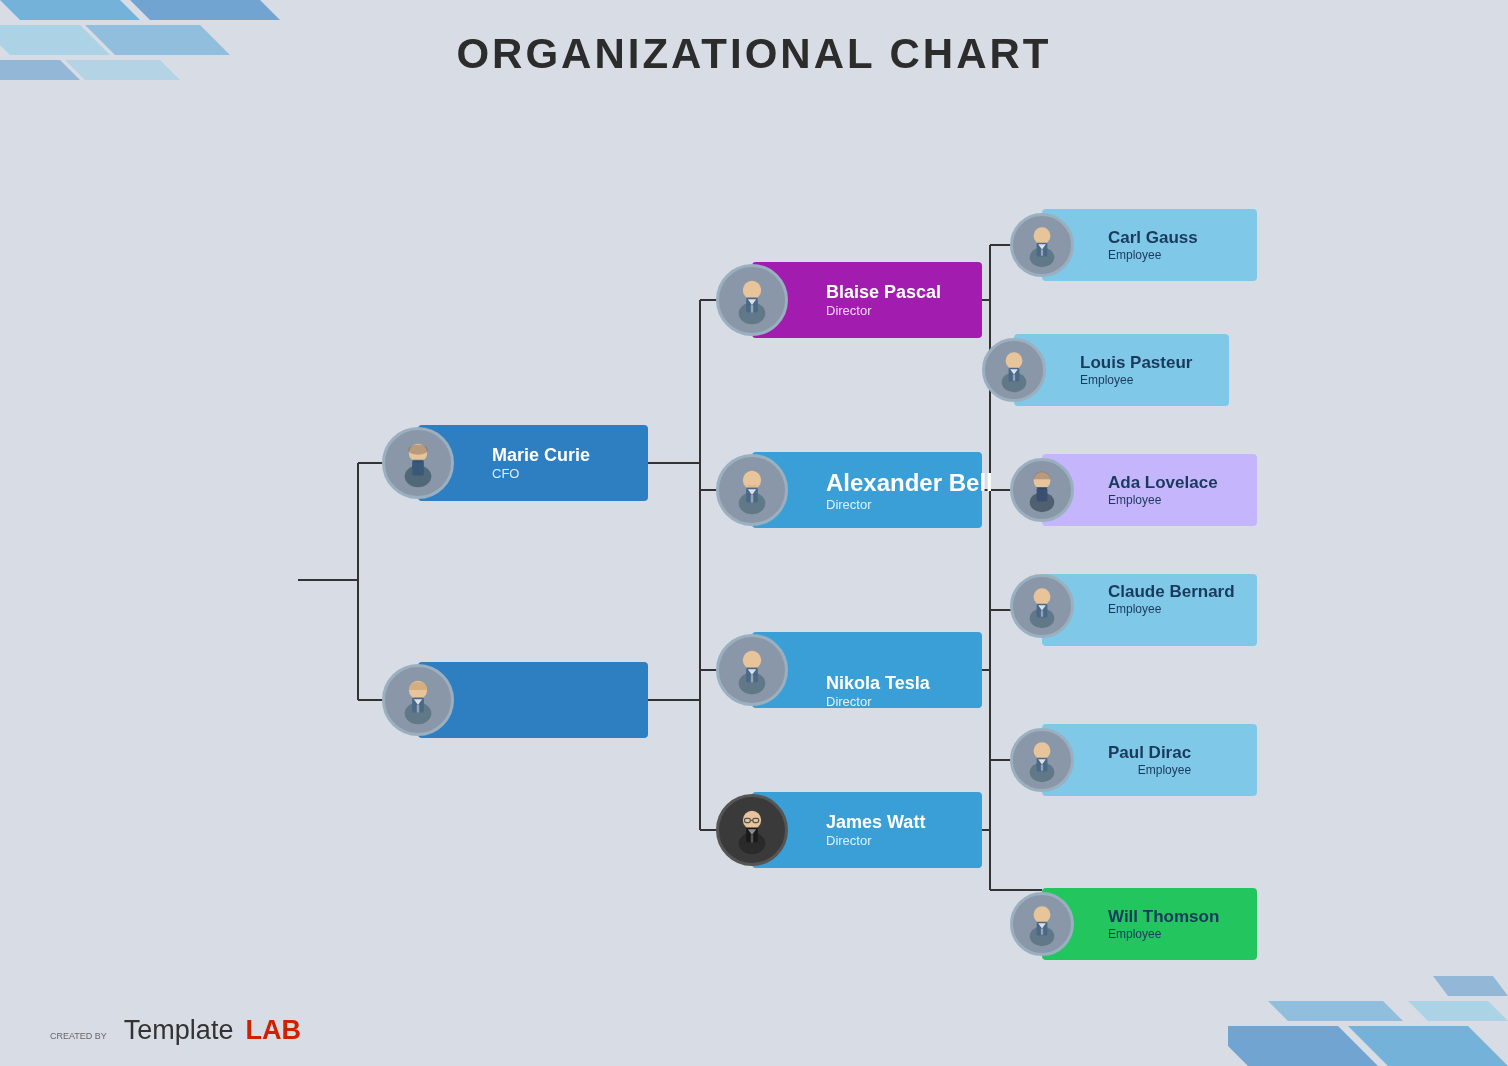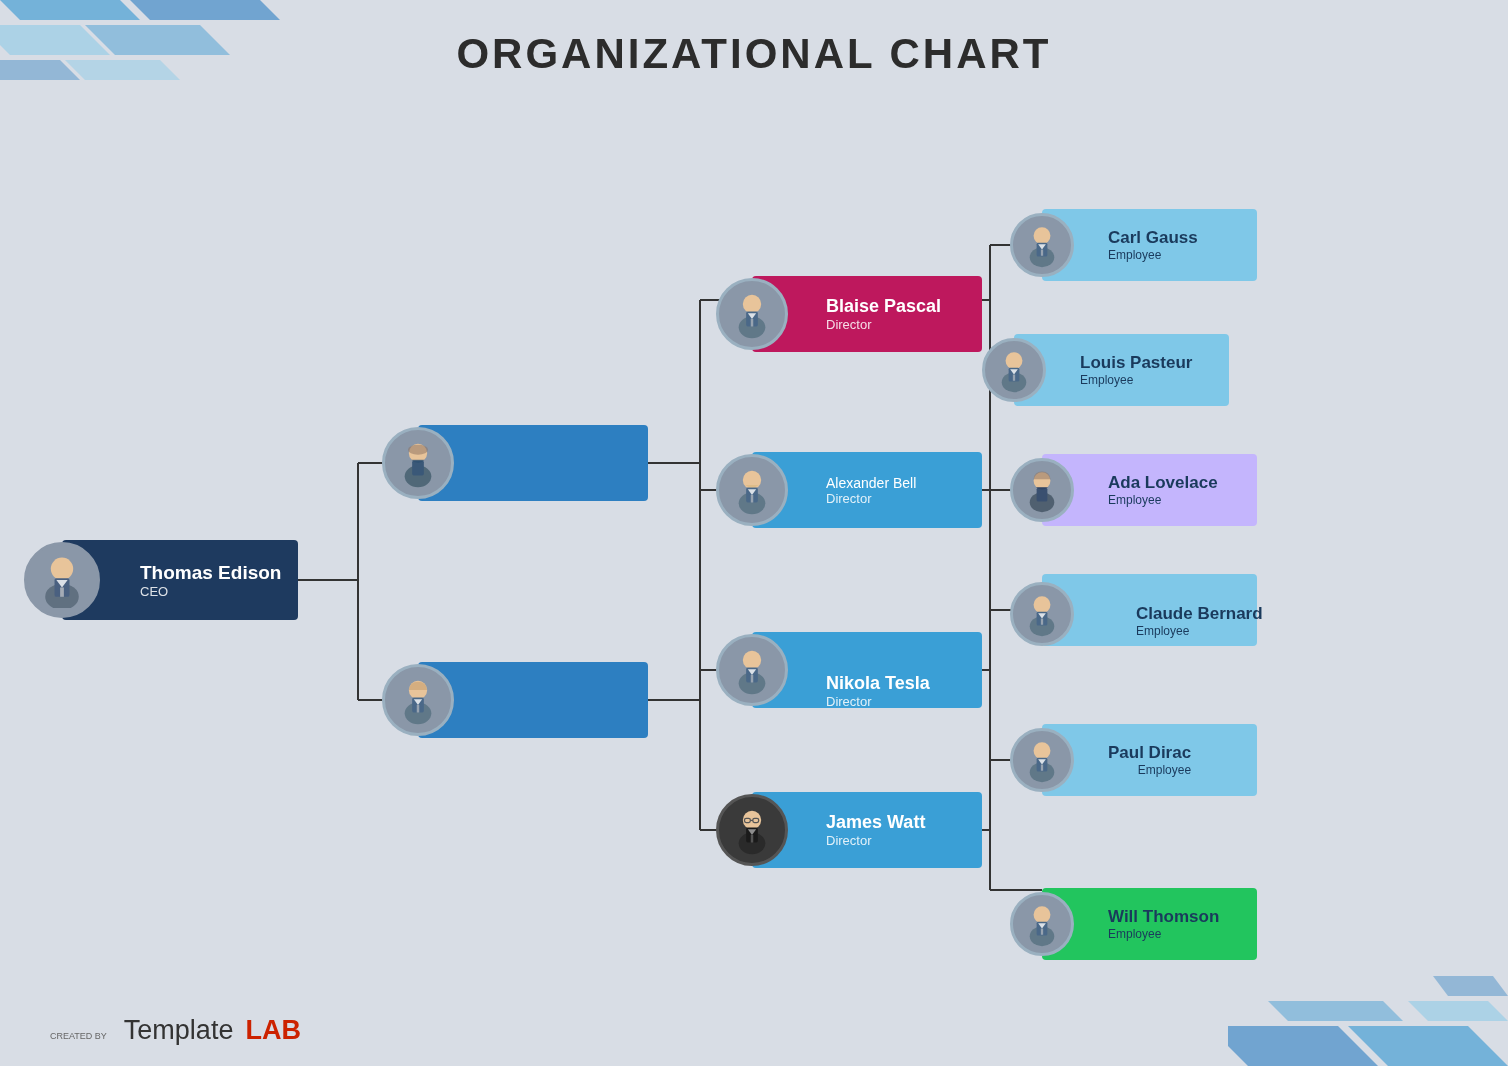--- a/index.html
+++ b/index.html
@@ -116,63 +116,52 @@
   <line x1="982" y1="730" x2="990" y2="730" stroke="#333" stroke-width="2"></line>
 
   <line x1="990" y1="145" x2="1042" y2="145" stroke="#333" stroke-width="2"></line>
   <line x1="990" y1="270" x2="1042" y2="270" stroke="#333" stroke-width="2"></line>
   <line x1="990" y1="390" x2="1042" y2="390" stroke="#333" stroke-width="2"></line>
   <line x1="990" y1="510" x2="1042" y2="510" stroke="#333" stroke-width="2"></line>
   <line x1="990" y1="660" x2="1042" y2="660" stroke="#333" stroke-width="2"></line>
   <line x1="990" y1="790" x2="1042" y2="790" stroke="#333" stroke-width="2"></line>
 </svg>
 
-<div style="position:absolute; left:62px; top:440px; display:flex; align-items:center; background:#1e3a5f; border-radius:4px; width:236px; height:80px; overflow:visible;">
-  <div style="width:76px;height:76px;border-radius:50%;background:#8a97a8;display:flex;align-items:center;justify-content:center;flex-shrink:0;position:relative;z-index:2;margin-left:-38px;border:3px solid #8a97a8;">
-    <svg viewBox="0 0 60 60" width="56" height="56" xmlns="http://www.w3.org/2000/svg">
-      <circle cx="30" cy="18" r="12" fill="#e8c49a"></circle>
-      <ellipse cx="30" cy="48" rx="18" ry="14" fill="#607080"></ellipse>
-      <rect x="22" y="28" width="16" height="20" rx="2" fill="#4a6080"></rect>
-      <polygon points="24,30 30,38 36,30" fill="white" opacity="0.8"></polygon>
-      <rect x="28" y="38" width="4" height="10" fill="#cccccc" opacity="0.7"></rect>
-    </svg>
-  </div>
-  <div style="padding:10px 12px 10px 40px; color:white;">
-    <div style="font-size:19px;font-weight:700;white-space:nowrap;">Thomas Edison</div>
-    <div style="font-size:13px;opacity:0.85;">CEO</div>
-  </div>
-</div>
 
 <div style="position:absolute; left:418px; top:325px; display:flex; align-items:center; background:#2d7fc1; border-radius:4px; width:230px; height:76px; overflow:visible;">
   <div style="width:72px;height:72px;border-radius:50%;background:#8a97a8;display:flex;align-items:center;justify-content:center;flex-shrink:0;position:relative;z-index:2;margin-left:-36px;border:3px solid #9ab0c0;">
     <svg viewBox="0 0 60 60" width="50" height="50" xmlns="http://www.w3.org/2000/svg">
       <circle cx="30" cy="18" r="11" fill="#e8c49a"></circle>
       <ellipse cx="30" cy="46" rx="16" ry="13" fill="#506878"></ellipse>
       <rect x="23" y="27" width="14" height="18" rx="2" fill="#3a5878"></rect>
       <path d="M22 26 Q30 34 38 26" fill="#2d5070" opacity="0.7"></path>
       <ellipse cx="30" cy="14" rx="12" ry="6" fill="#8a7060" opacity="0.5"></ellipse>
     </svg>
   </div>
+  <div style="padding:10px 12px 10px 38px; color:white;">
+    <div style="font-size:18px;font-weight:700;white-space:nowrap;">Marie Curie</div>
+    <div style="font-size:13px;opacity:0.85;">CFO</div>
+  </div>
 </div>
 
 <div style="position:absolute; left:418px; top:562px; display:flex; align-items:center; background:#2d7fc1; border-radius:4px; width:230px; height:76px; overflow:visible;">
   <div style="width:72px;height:72px;border-radius:50%;background:#8a97a8;display:flex;align-items:center;justify-content:center;flex-shrink:0;position:relative;z-index:2;margin-left:-36px;border:3px solid #9ab0c0;">
     <svg viewBox="0 0 60 60" width="50" height="50" xmlns="http://www.w3.org/2000/svg">
       <circle cx="30" cy="18" r="11" fill="#e8c49a"></circle>
       <ellipse cx="30" cy="46" rx="16" ry="13" fill="#607888"></ellipse>
       <rect x="23" y="27" width="14" height="18" rx="2" fill="#4a6888"></rect>
       <polygon points="25,29 30,36 35,29" fill="white" opacity="0.8"></polygon>
       <rect x="28.5" y="36" width="3" height="9" fill="#ccc" opacity="0.6"></rect>
 
       <path d="M19 18 Q20 8 30 8 Q40 8 41 18" fill="#c8a070" opacity="0.6"></path>
     </svg>
   </div>
 </div>
 
-<div style="position:absolute; left:752px; top:176px; display:flex; align-items:center; background:#be185d; border-radius:4px; width:230px; height:76px; overflow:visible;">
+<div style="position:absolute; left:752px; top:162px; display:flex; align-items:center; background:#a21caf; border-radius:4px; width:230px; height:76px; overflow:visible;">
   <div style="width:72px;height:72px;border-radius:50%;background:#8a97a8;display:flex;align-items:center;justify-content:center;flex-shrink:0;margin-left:-36px;border:3px solid #9ab0c0;">
     <svg viewBox="0 0 60 60" width="50" height="50" xmlns="http://www.w3.org/2000/svg">
       <circle cx="30" cy="18" r="11" fill="#e8c49a"></circle>
       <ellipse cx="30" cy="46" rx="16" ry="13" fill="#607888"></ellipse>
       <rect x="23" y="27" width="14" height="18" rx="2" fill="#4a6888"></rect>
       <polygon points="25,29 30,36 35,29" fill="white" opacity="0.8"></polygon>
       <rect x="28.5" y="36" width="3" height="9" fill="#ccc" opacity="0.6"></rect>
     </svg>
   </div>
   <div style="padding:10px 12px 10px 38px; color:white;">
@@ -187,21 +176,21 @@
       <circle cx="30" cy="18" r="11" fill="#e8c49a"></circle>
       <ellipse cx="30" cy="46" rx="16" ry="13" fill="#607888"></ellipse>
       <rect x="23" y="27" width="14" height="18" rx="2" fill="#4a6888"></rect>
       <polygon points="25,29 30,36 35,29" fill="white" opacity="0.8"></polygon>
       <rect x="28.5" y="36" width="3" height="9" fill="#ccc" opacity="0.6"></rect>
 
       <path d="M22 24 Q30 30 38 24" fill="#c8a860" opacity="0.3"></path>
     </svg>
   </div>
   <div style="padding:10px 12px 10px 38px; color:white;">
-    <div style="font-size:14px;font-weight:400;white-space:nowrap;">Alexander Bell</div>
+    <div style="font-size:24px;font-weight:700;white-space:nowrap;">Alexander Bell</div>
     <div style="font-size:13px;opacity:0.85;">Director</div>
   </div>
 </div>
 
 <div style="position:absolute; left:752px; top:532px; display:flex; align-items:center; background:#3a9fd6; border-radius:4px; width:230px; height:76px; overflow:visible;">
   <div style="width:72px;height:72px;border-radius:50%;background:#8a97a8;display:flex;align-items:center;justify-content:center;flex-shrink:0;margin-left:-36px;border:3px solid #9ab0c0;">
     <svg viewBox="0 0 60 60" width="50" height="50" xmlns="http://www.w3.org/2000/svg">
       <circle cx="30" cy="18" r="11" fill="#e8c49a"></circle>
       <ellipse cx="30" cy="46" rx="16" ry="13" fill="#607888"></ellipse>
       <rect x="23" y="27" width="14" height="18" rx="2" fill="#4a6888"></rect>
@@ -276,21 +265,21 @@
       <path d="M22 26 Q30 33 38 26" fill="#2d4060" opacity="0.7"></path>
       <path d="M19 16 Q20 6 30 6 Q40 6 41 16" fill="#8a7060" opacity="0.5"></path>
     </svg>
   </div>
   <div style="padding:8px 10px 8px 34px; color:#1a3a5c;">
     <div style="font-size:17px;font-weight:700;white-space:nowrap;">Ada Lovelace</div>
     <div style="font-size:12px;">Employee</div>
   </div>
 </div>
 
-<div style="position:absolute; left:1042px; top:474px; display:flex; align-items:flex-end; background:#7fc8e8; border-radius:4px; width:215px; height:72px; overflow:visible;gap:28px;">
+<div style="position:absolute; left:1042px; top:474px; display:flex; align-items:flex-start; background:#7fc8e8; border-radius:4px; width:215px; height:72px; overflow:visible;">
   <div style="width:64px;height:64px;border-radius:50%;background:#8a97a8;display:flex;align-items:center;justify-content:center;flex-shrink:0;margin-left:-32px;border:3px solid #9ab0c0;">
     <svg viewBox="0 0 60 60" width="46" height="46" xmlns="http://www.w3.org/2000/svg">
       <circle cx="30" cy="18" r="11" fill="#e8c49a"></circle>
       <ellipse cx="30" cy="46" rx="16" ry="13" fill="#607888"></ellipse>
       <rect x="23" y="27" width="14" height="18" rx="2" fill="#4a6888"></rect>
       <polygon points="25,29 30,36 35,29" fill="white" opacity="0.8"></polygon>
       <rect x="28.5" y="36" width="3" height="8" fill="#ccc" opacity="0.6"></rect>
     </svg>
   </div>
   <div style="padding:8px 10px 8px 34px; color:#1a3a5c;">

